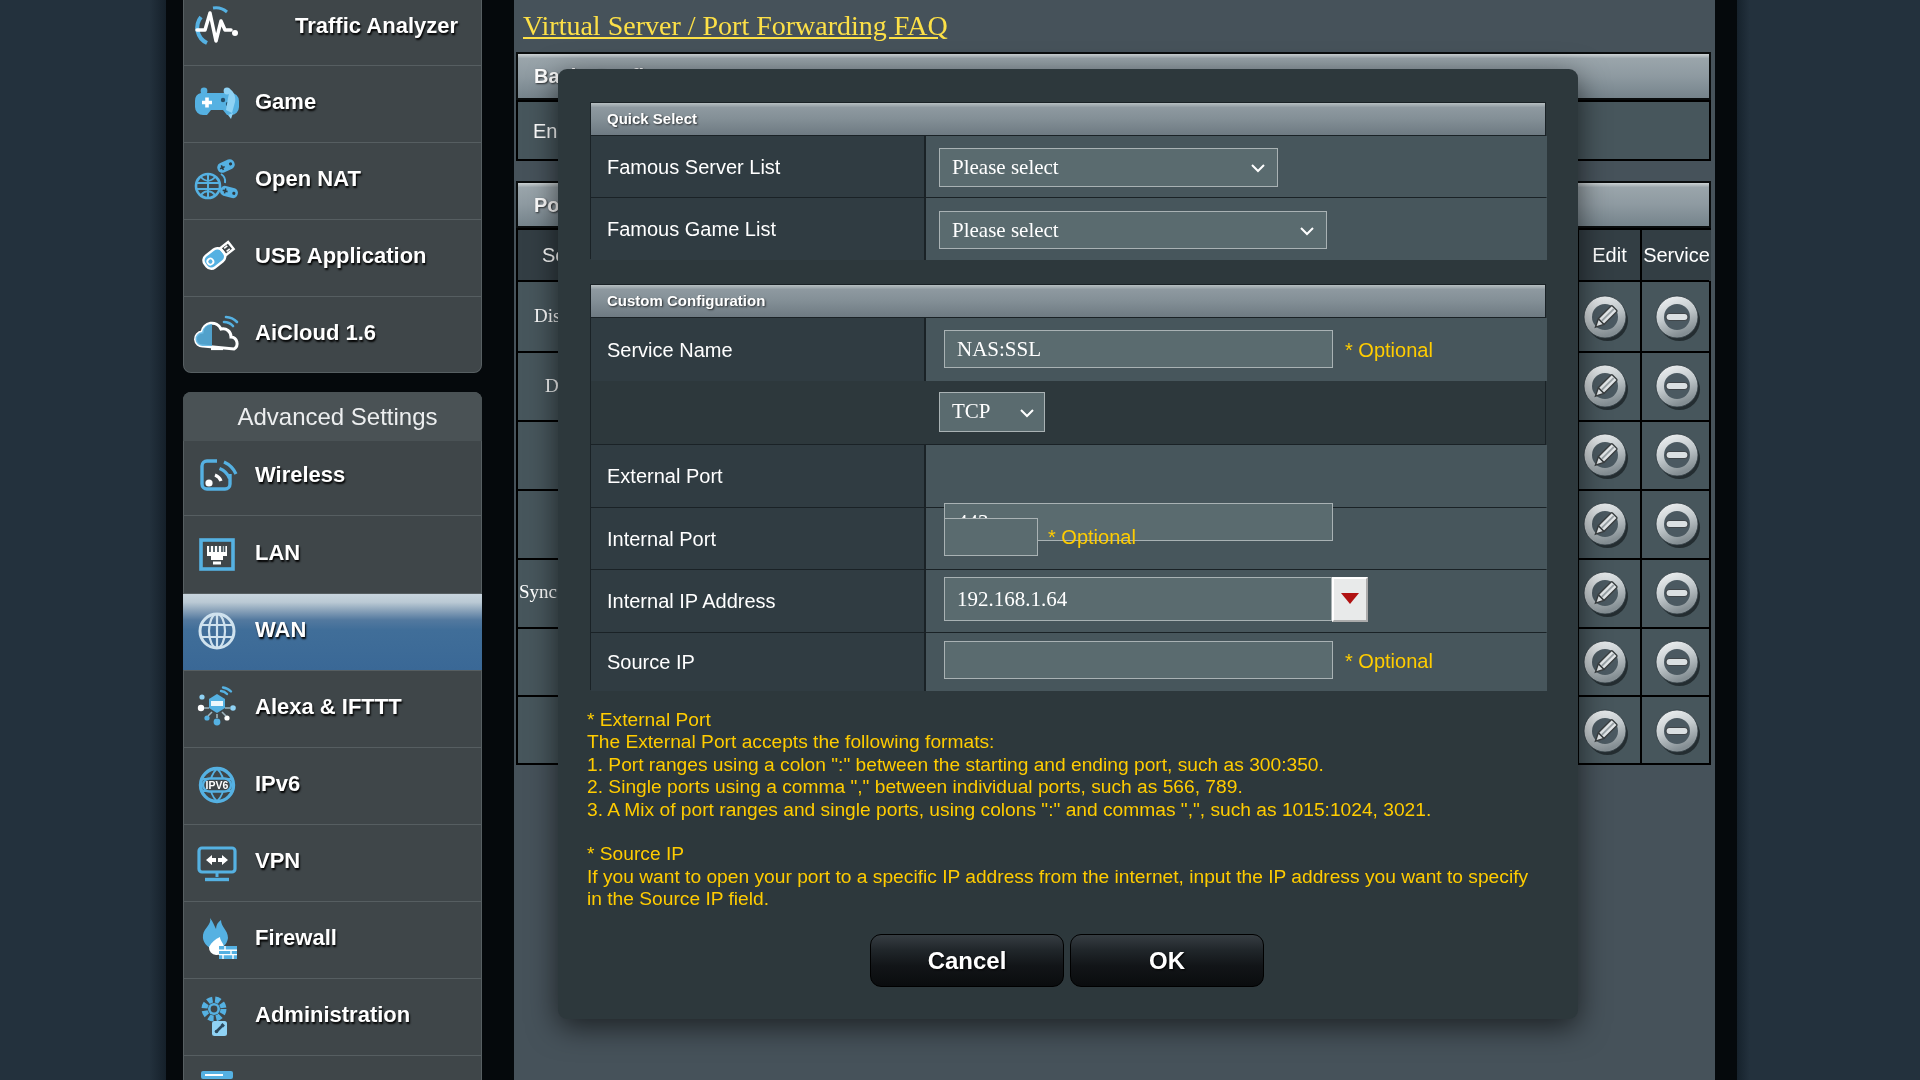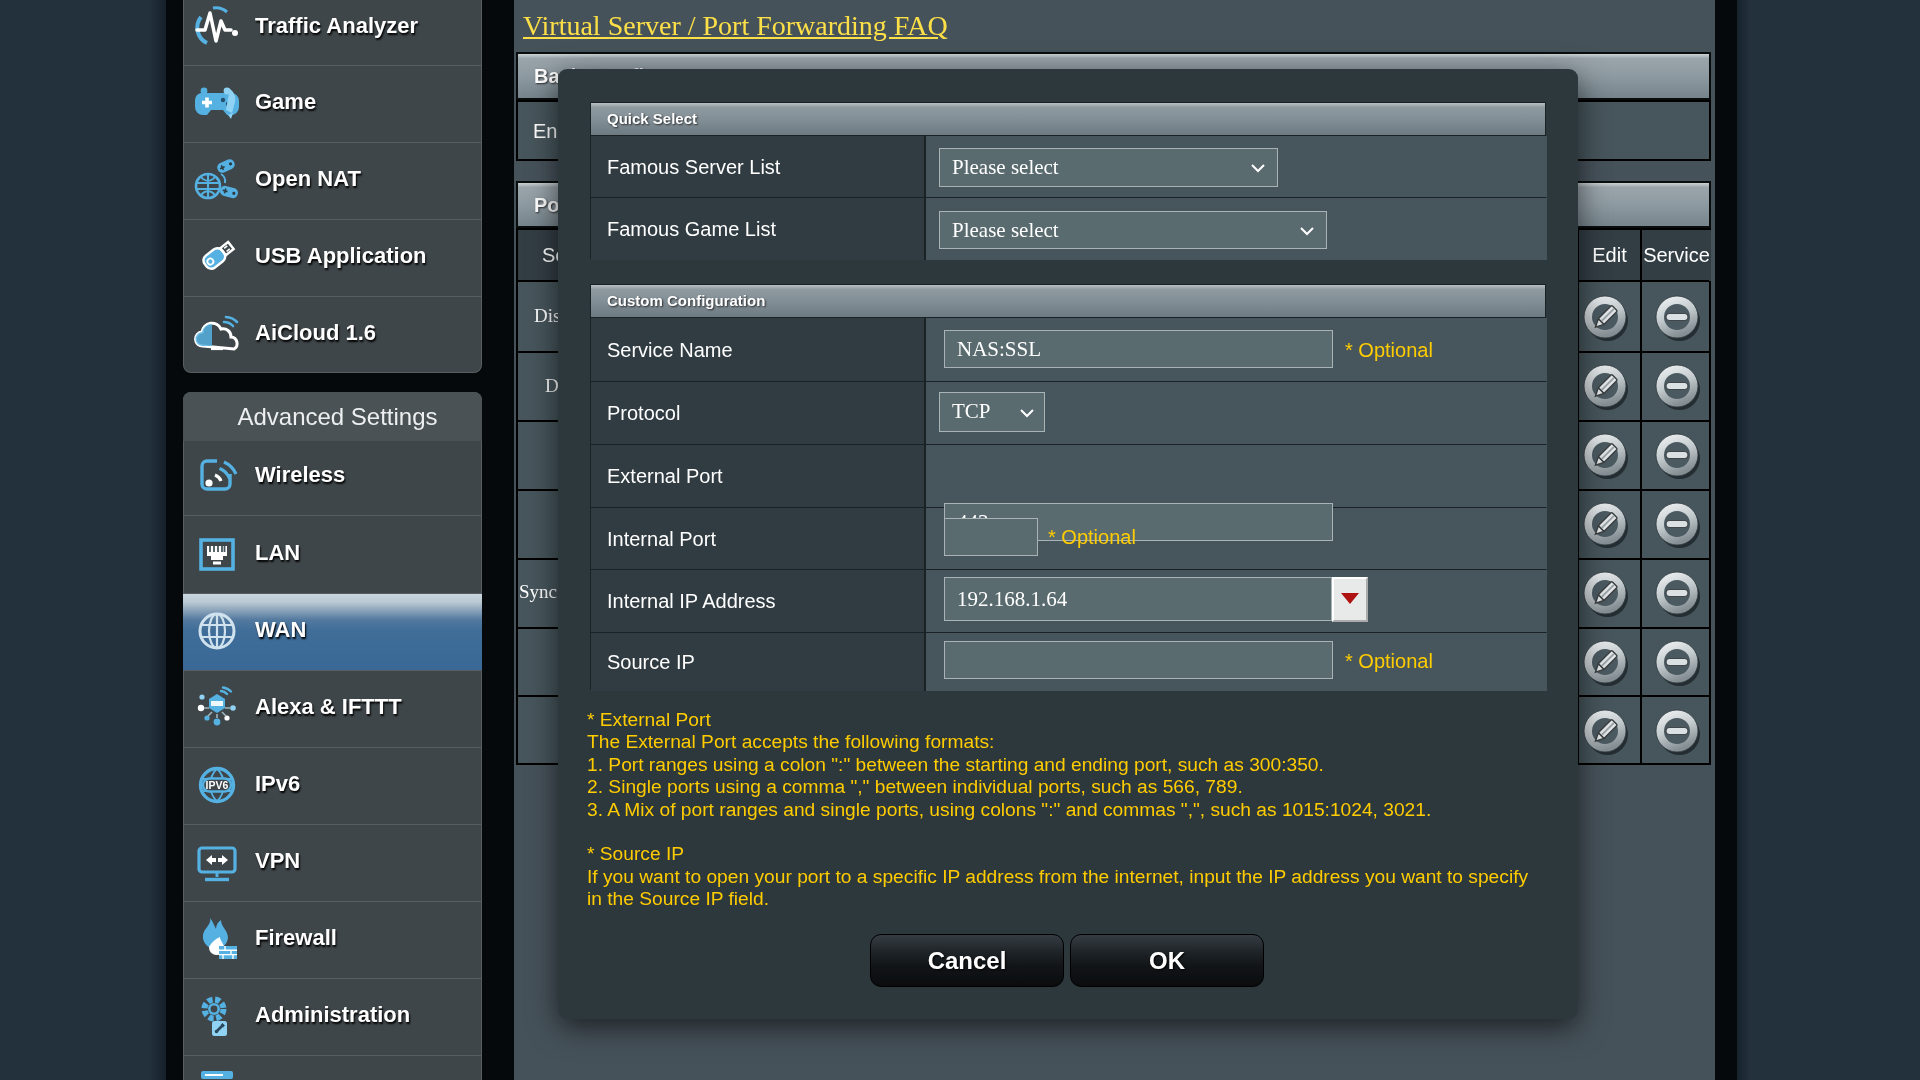--- a/index.html
+++ b/index.html
@@ -240,26 +240,20 @@
   </div>
 
   <div class="mtable" style="top:215px;height:406px;">
     <div class="mhead">Custom Configuration</div>
     <div class="mrow" style="top:32px;height:64px;">
       <div class="mlabel">
           <span>Service Name</span>
         </div>
         <div class="mfield"></div>
     </div>
-    <div class="mrow" style="top:96px;height:63px;">
-      <div class="mlabel">
-          <span>Protocol</span>
-        </div>
-        <div class="mfield"></div>
-    </div>
     <div class="mrow" style="top:159px;height:63px;">
       <div class="mlabel">
           <span>External Port</span>
         </div>
         <div class="mfield"></div>
     </div>
     <div class="mrow" style="top:222px;height:62px;">
       <div class="mlabel">
           <span>Internal Port</span>
         </div>
@@ -321,21 +315,21 @@
     <div class="sep" style="top: 77px;"></div>
     <div class="sep" style="top: 154px;"></div>
     <div class="sep" style="top: 231px;"></div>
     <div class="sep" style="top: 308px;"></div>
     <div class="micon" style="top: 15px;"><svg width="48" height="48" viewBox="0 0 48 48">
         <path d="M8 14 A17 17 0 0 0 14 40" fill="none" stroke="#55b1e2" stroke-width="4"></path>
         <path d="M20 5 A17 17 0 0 1 34 9" fill="none" stroke="#55b1e2" stroke-width="3"></path>
         <polyline points="4,27 12,27 17,10 23,38 28,18 32,27 38,27" fill="none" stroke="#ffffff" stroke-width="3.5" stroke-linejoin="round" stroke-linecap="round"></polyline>
         <circle cx="42" cy="30" r="3" fill="#ffffff"></circle>
       </svg></div>
-    <div class="mtxt" style="top: 25px;">Traffic Analyzer</div>
+    <div class="mtxt" style="top: 25px; margin-left: 40px;">Traffic Analyzer</div>
     <div class="micon" style="top: 91px;"><svg width="48" height="48" viewBox="0 0 48 48">
         <path d="M8 14 h30 a8 8 0 0 1 8 8 v6 a8 8 0 0 1 -8 8 h-4 l-4 -5 h-12 l-4 5 h-4 a8 8 0 0 1 -8 -8 v-6 a8 8 0 0 1 6 -8 z" fill="#55b1e2"></path>
         <circle cx="11" cy="12" r="3.4" fill="#55b1e2"></circle>
         <circle cx="34" cy="12" r="3.4" fill="#8fd2f4"></circle>
         <path d="M14 18.5 v10 M9 23.5 h10" stroke="#ffffff" stroke-width="3.6"></path>
         <circle cx="30" cy="21" r="2.2" fill="#26506b"></circle>
         <circle cx="35" cy="25" r="2.2" fill="#26506b"></circle>
         <path d="M37 10 c4 3 6 8 5 13 l-3 11 -6 -3 2 -12 z" fill="#8fd2f4"></path>
         <path d="M40 34 l-2 6 -3 -4 z" fill="#8fd2f4"></path>
       </svg></div>

